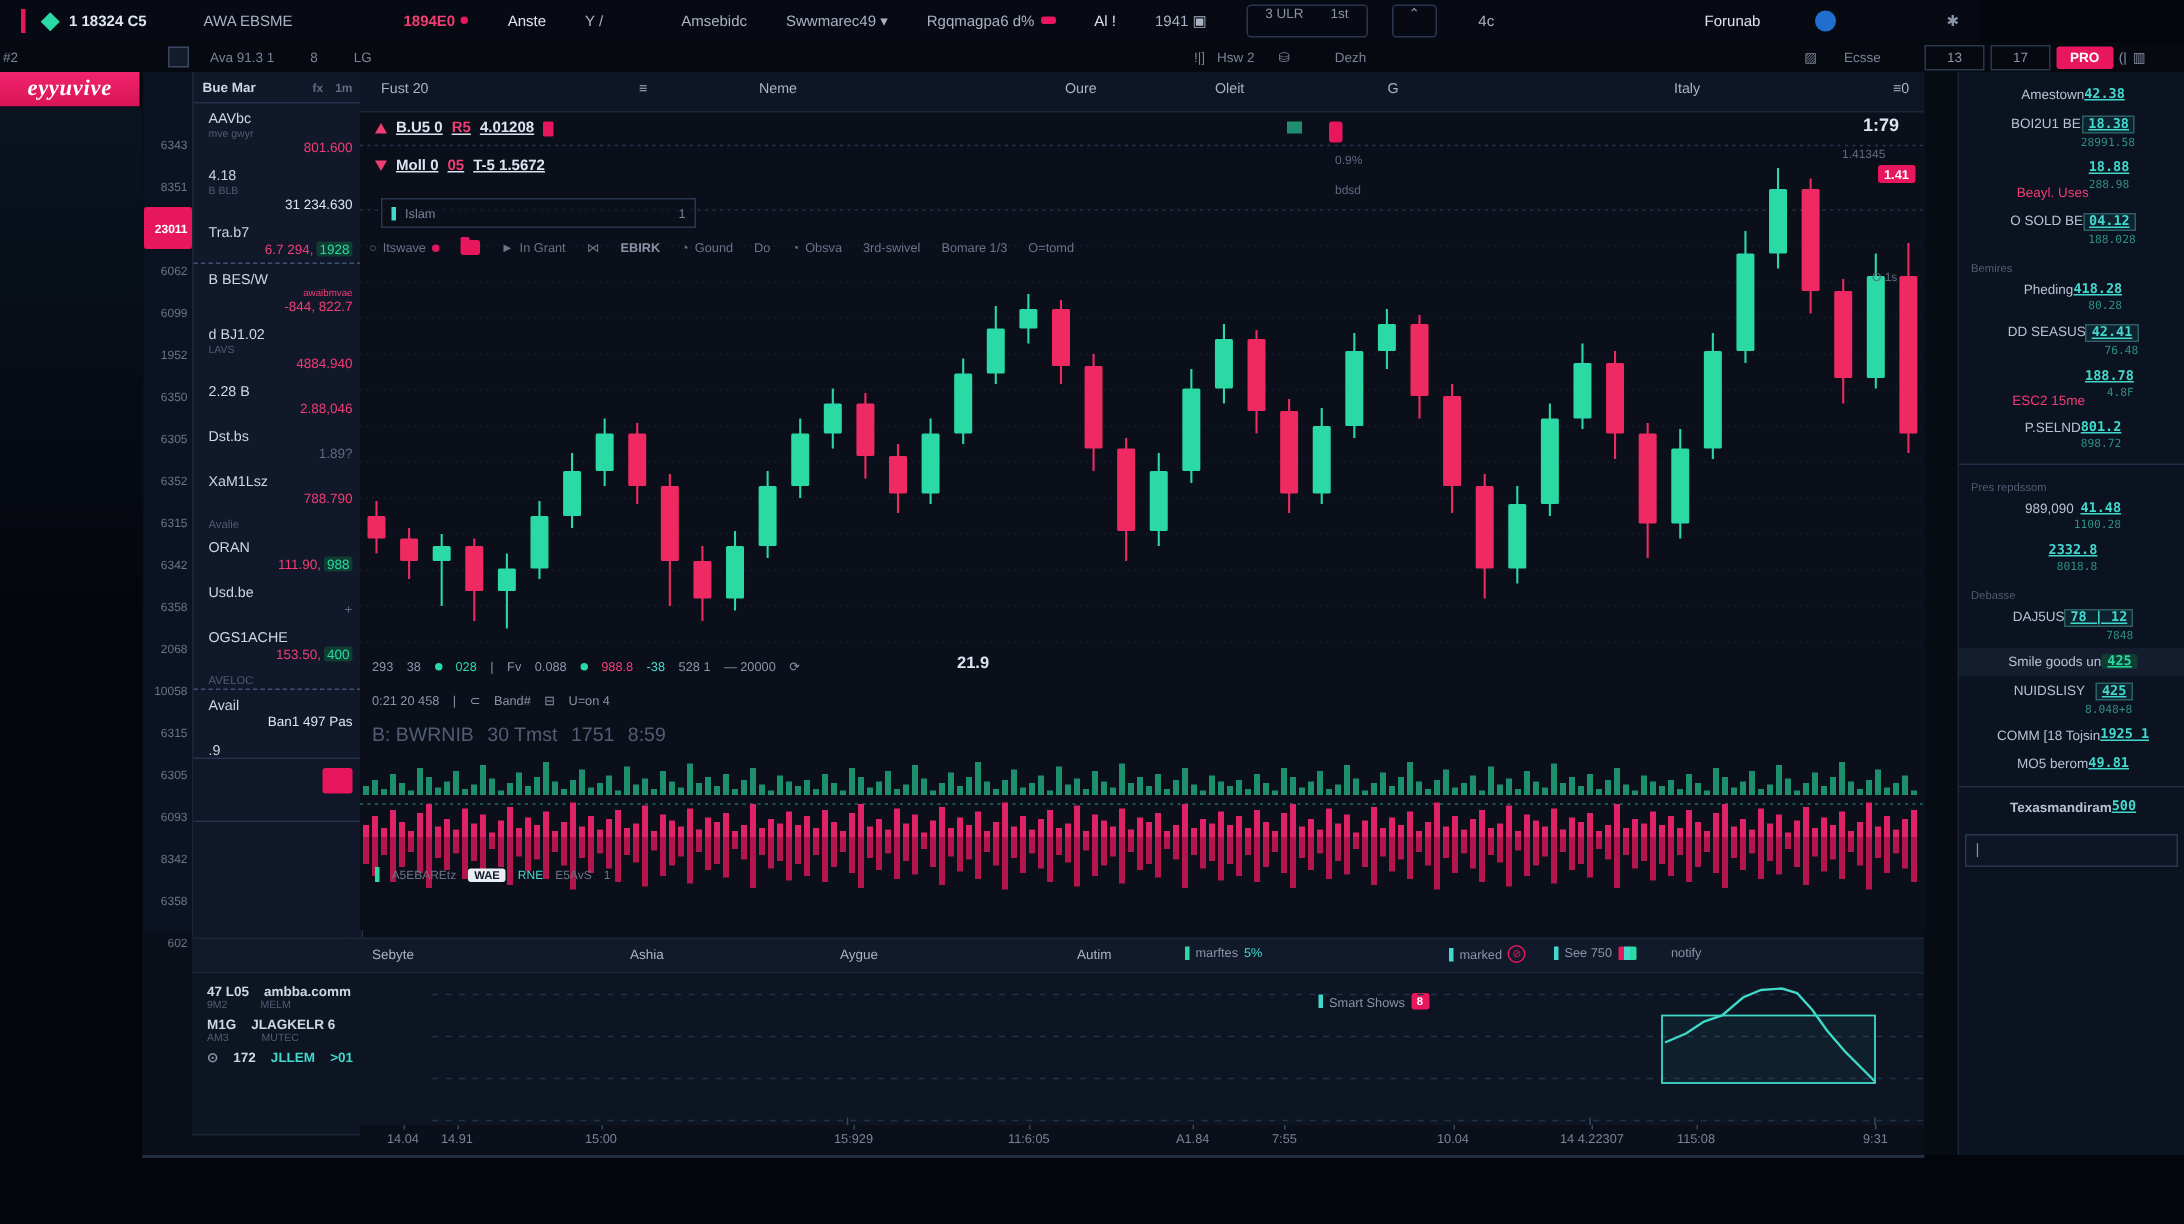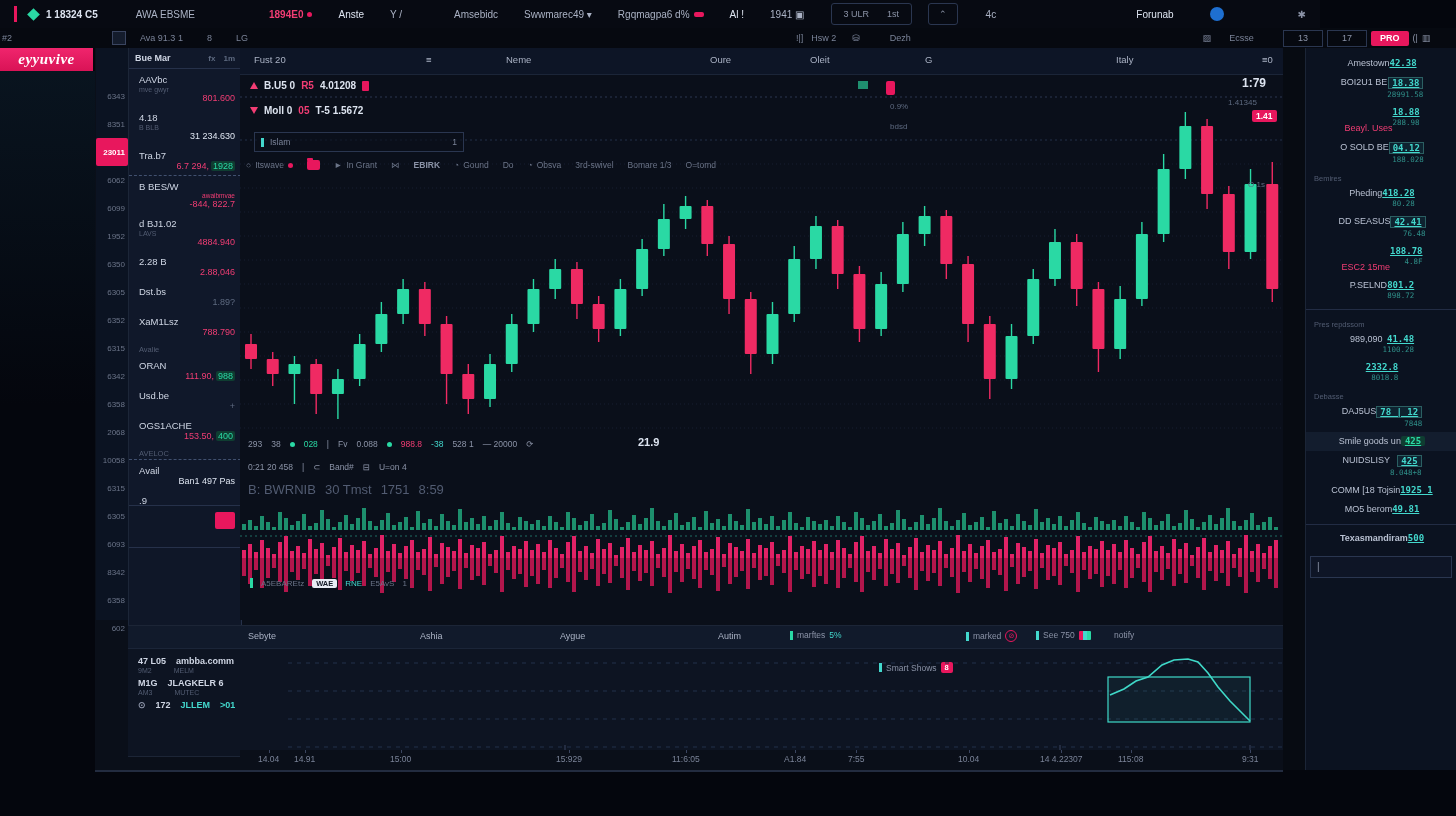--- a/index.html
+++ b/index.html
@@ -8,21 +8,21 @@
   .abs{position:absolute;}
   .mono{font-family:"DejaVu Sans Mono",monospace;}
   .pink{color:#f23d74}.green{color:#2ad9a4}.teal{color:#43d8cd}.muted{color:#5e6a80}
   .white{color:#dde4f0}.dim{color:#8b93a7}.b{font-weight:bold}
   
   .topbar{left:0;top:0;width:1320px;height:28px;background:#070a12;border-bottom:1px solid #131a28;
     display:flex;align-items:center;font-size:10px;color:#aab2c4;}
   .topbar .pinkbar{width:3px;height:16px;background:#e8175d;margin-left:14px;}
   .diamond{width:9px;height:9px;background:#2ad9a4;transform:rotate(45deg);margin:0 8px 0 12px;}
   .tb-it{margin-right:26px;white-space:nowrap;}
-  .tb-box{border:1px solid #2a3650;border-radius:3px;height:20px;display:flex;align-items:center;
+  .tb-box{border:1px solid #2a3650;border-radius:3px;height:20px;display:flex;
     padding:0 12px;color:#8b93a7;font-size:9px;gap:18px;}
   .pink-dot{display:inline-block;width:5px;height:5px;border-radius:50%;background:#e8175d;margin-left:4px;vertical-align:middle;}
   .globe{width:14px;height:14px;border-radius:50%;background:#1e6fd0;display:inline-block;margin-left:10px;}
   
   .toolbar2{left:0;top:28px;width:1456px;height:20px;background:#060910;display:flex;align-items:center;
     font-size:9px;color:#7a8398;}
   .sq-ic{width:12px;height:12px;border:1px solid #3a4560;background:#141c2c;display:inline-block;}
   .tab-cell{border:1px solid #2a3650;height:15px;display:flex;align-items:center;padding:0 14px;color:#8b93a7;}
   .probtn{background:#e8175d;color:#fff;font-size:9px;font-weight:bold;height:15px;display:flex;
     align-items:center;padding:0 9px;border-radius:2px;}
@@ -55,21 +55,21 @@
     background:#0f1728;padding:6px 6px 0;box-sizing:border-box;font-size:9px;}
   .tk-row{display:flex;justify-content:space-between;align-items:center;margin-bottom:6px;}
   .sellbtn{background:#e8175d;color:#fff;border:none;font-size:8.5px;font-weight:bold;
     height:17px;padding:0 10px;border-radius:2px;cursor:pointer;}
   .tk-div{border-top:1px solid #26314a;margin:4px -6px 6px;}
   
   .chart{left:240px;top:48px;width:1043px;height:572px;background:#0a0f1a;border-right:1px solid #1c2536;}
   .chart-head{position:absolute;left:0;top:0;width:1043px;height:26px;background:#0d1526;
     border-bottom:1px solid #1b2538;font-size:9.5px;color:#aab2c4;}
   .ch-it{position:absolute;top:6px;white-space:nowrap;}
-  .bsrow{position:absolute;font-size:10px;font-weight:bold;display:flex;align-items:center;gap:6px;}
+  .bsrow{position:absolute;font-size:10px;font-weight:bold;display:flex;align-items:center;gap:6px;text-decoration:underline;}
   .tri{width:0;height:0;border-left:4px solid transparent;border-right:4px solid transparent;}
   .tri.up{border-bottom:7px solid #f23d74;}
   .tri.dn{border-top:7px solid #f23d74;}
   .chip{width:7px;height:10px;background:#e8175d;border-radius:1px;}
   .volbox{position:absolute;left:14px;top:84px;width:196px;height:18px;border:1px solid #2a3650;
     display:flex;align-items:center;padding:0 6px;font-size:8.5px;color:#7a8398;gap:6px;background:rgba(10,15,26,.6);}
   .volbox .bar{width:3px;height:9px;background:#43d8cd;}
   .tools{position:absolute;left:6px;top:108px;width:1030px;height:18px;display:flex;align-items:center;
     gap:14px;font-size:8.5px;color:#6b7488;}
   .tool{display:flex;align-items:center;gap:4px;white-space:nowrap;cursor:pointer;}

